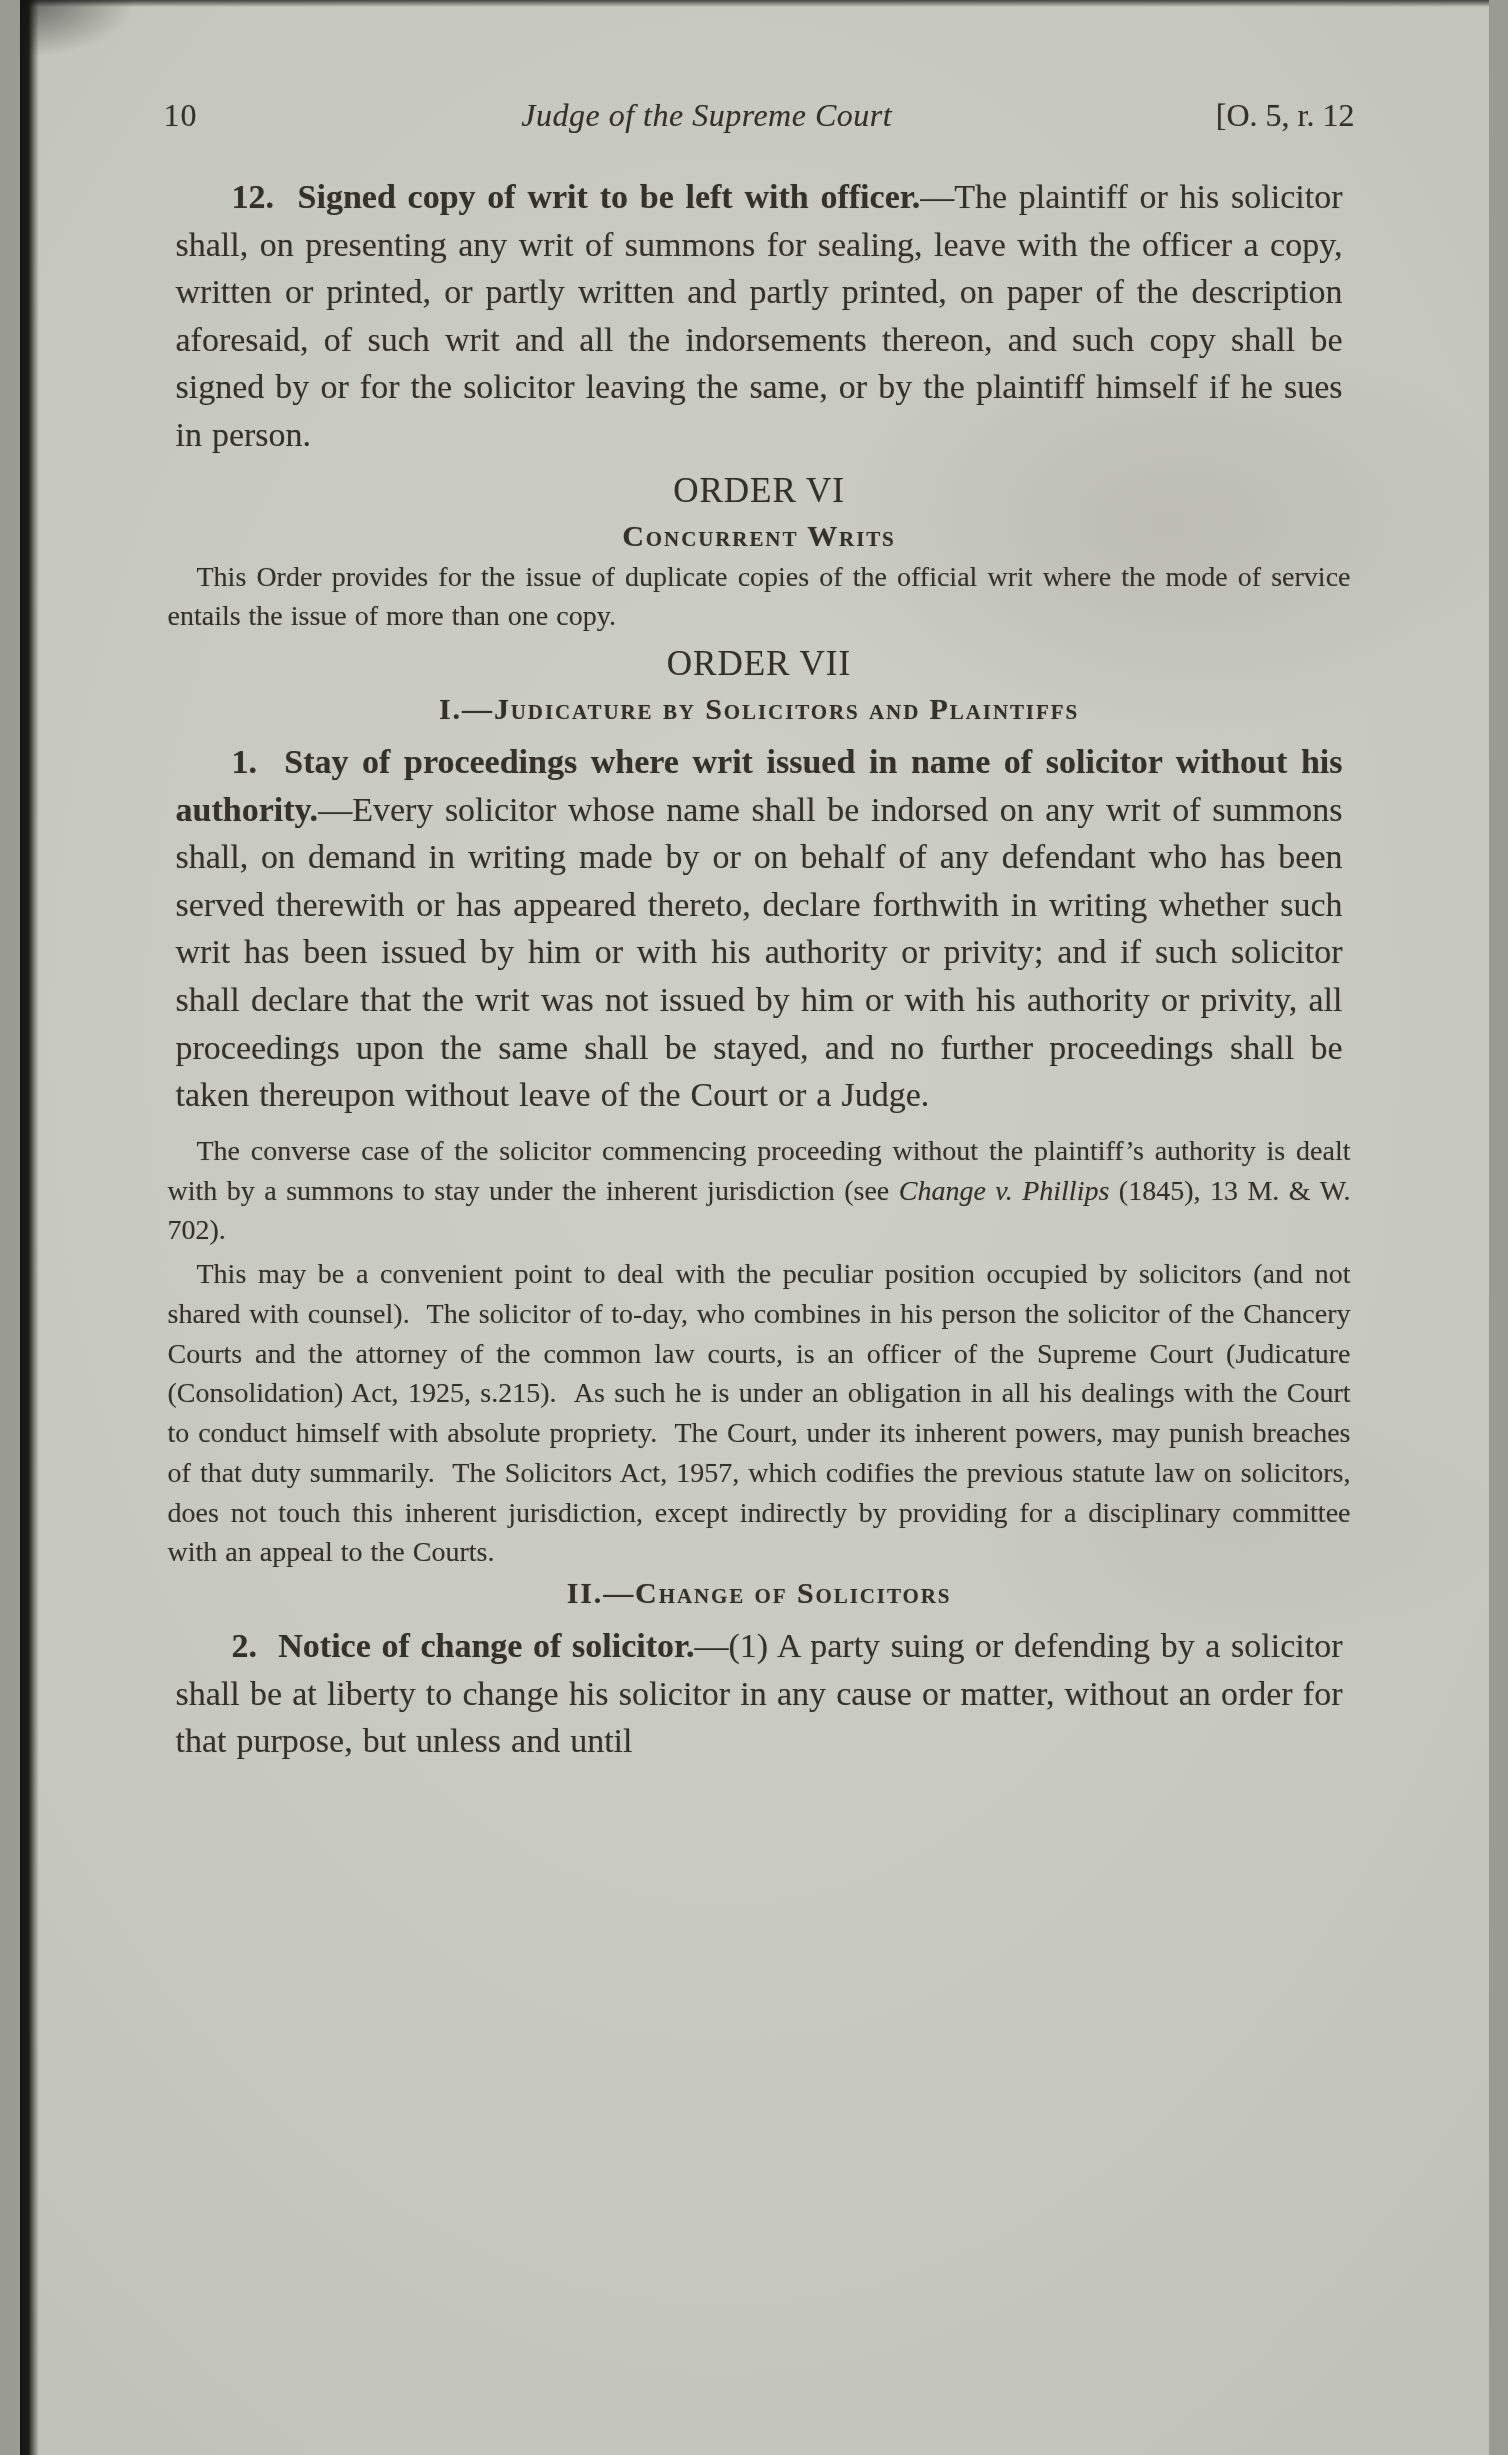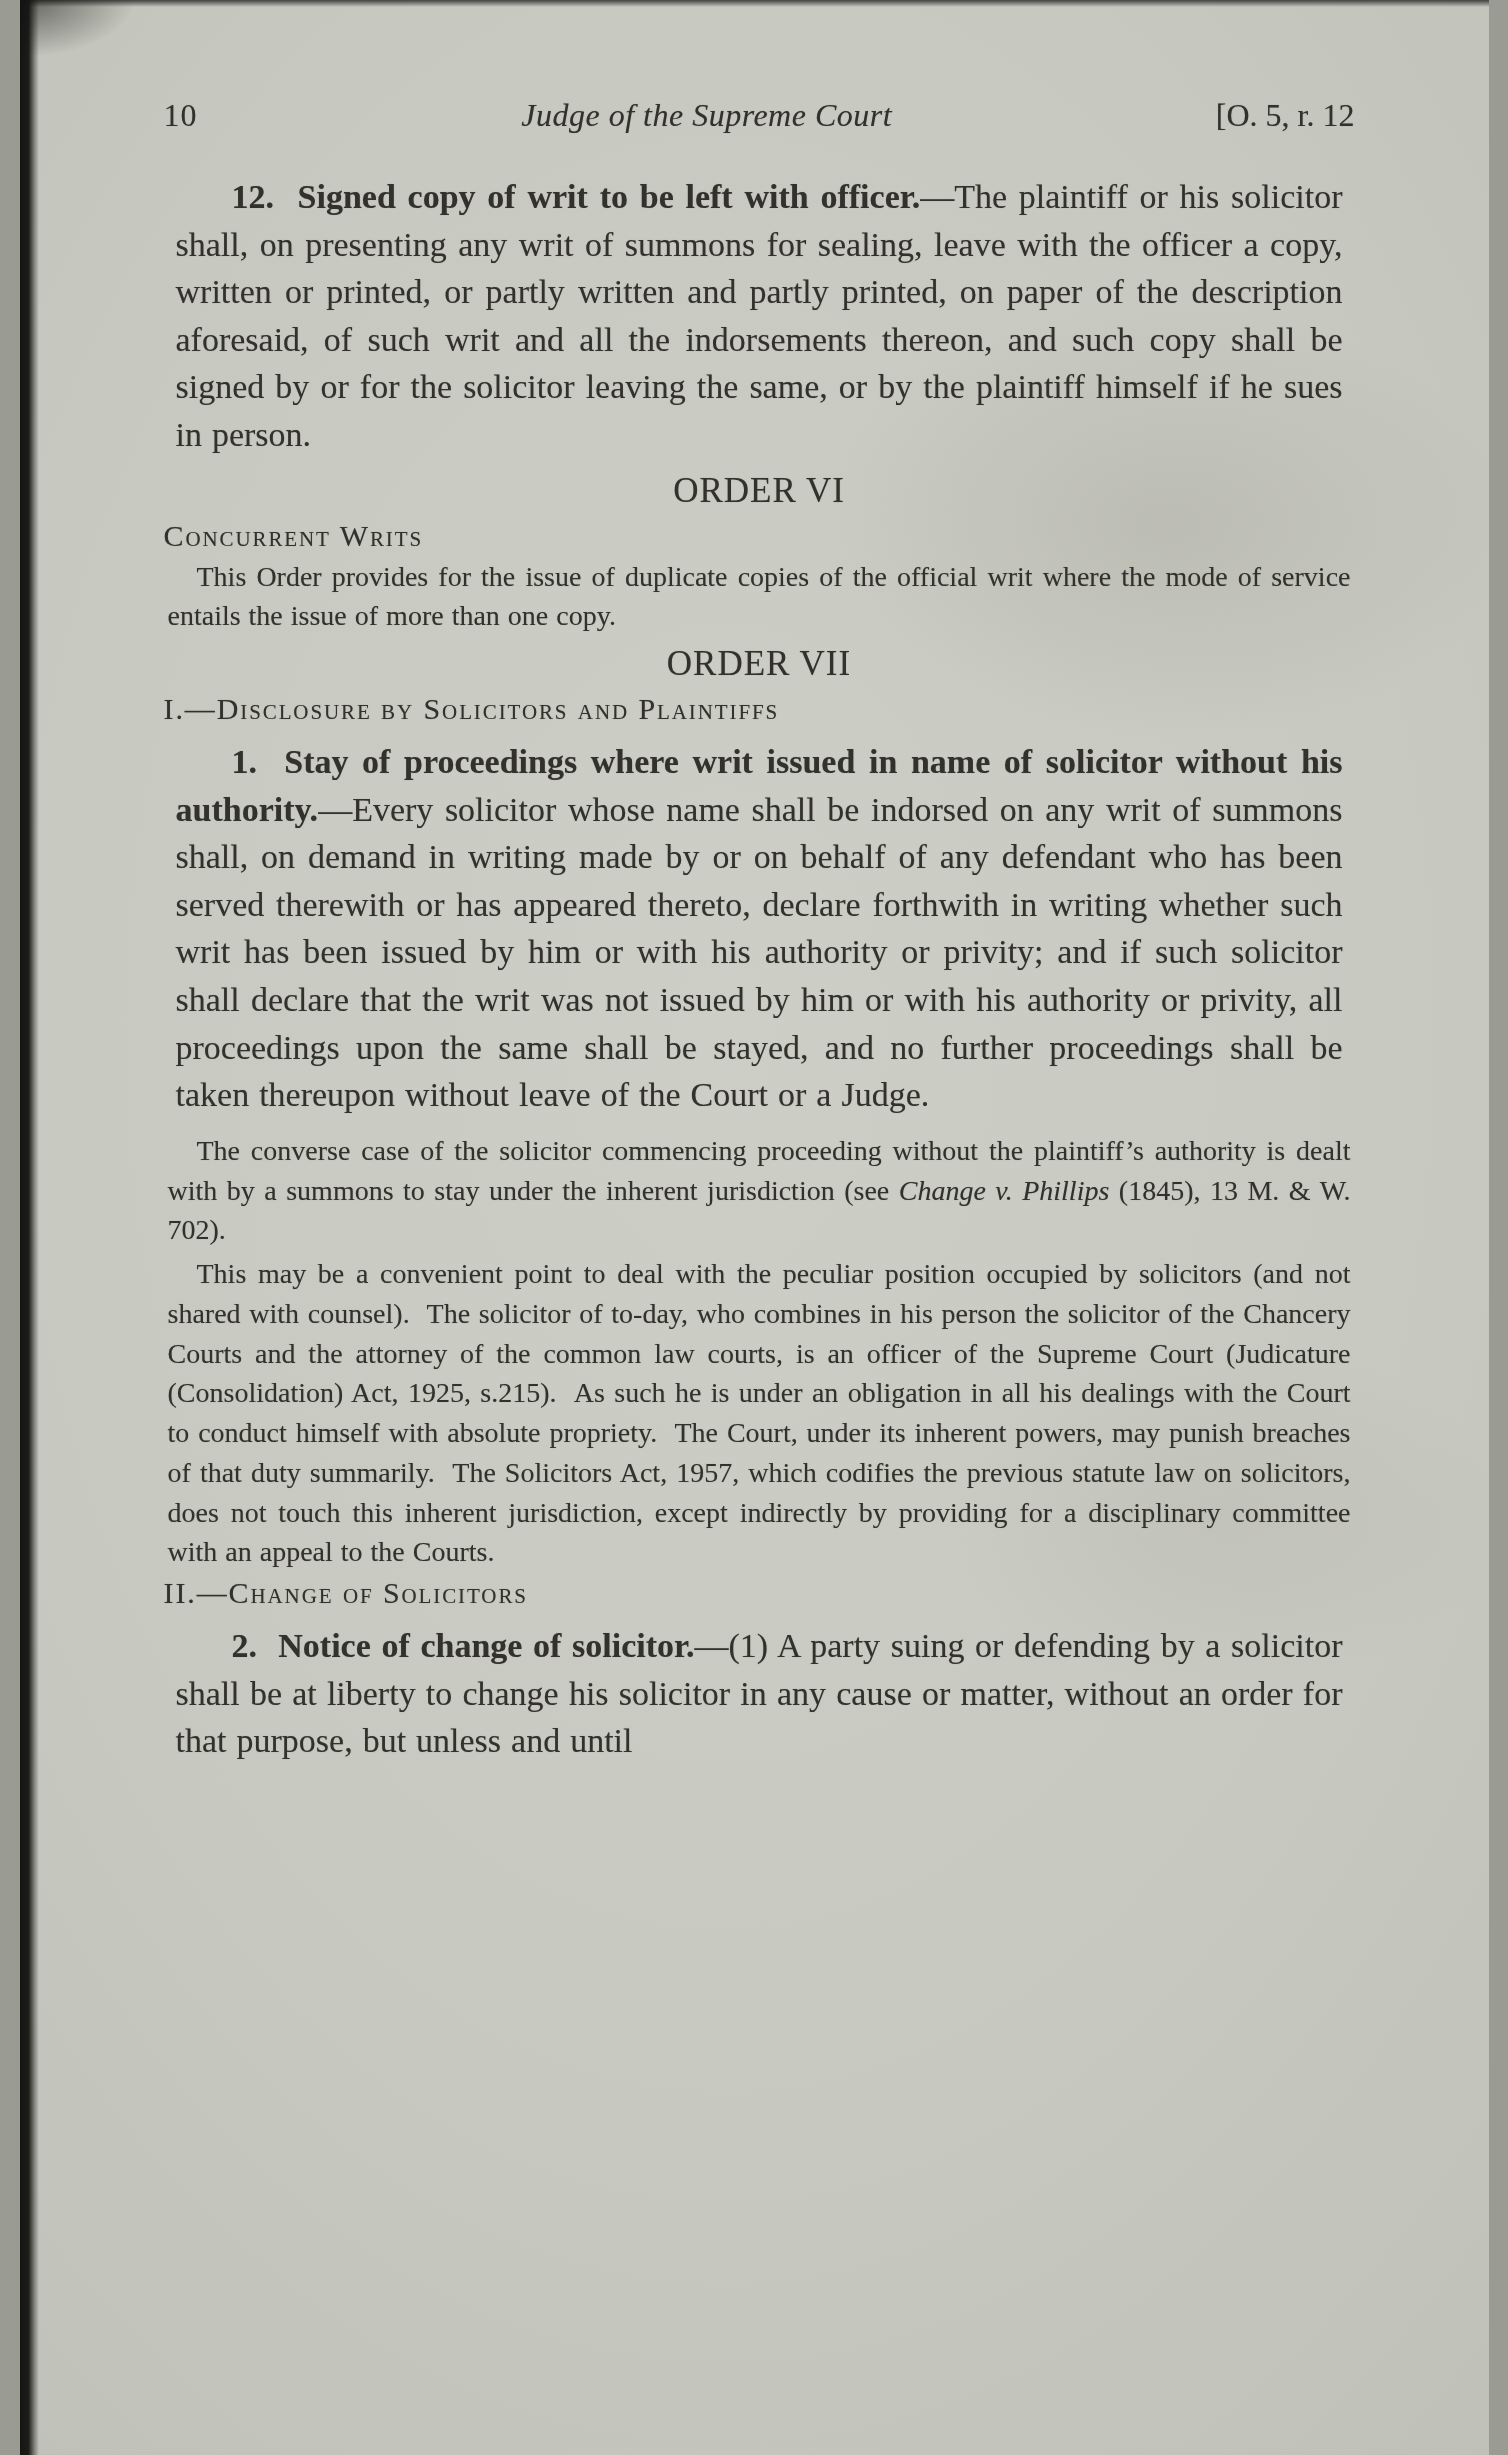--- a/index.html
+++ b/index.html
@@ -77,23 +77,24 @@
   h2.order-heading {
     font-size: 35px;
     font-weight: normal;
     text-align: center;
     letter-spacing: 1px;
     margin: 8px;
     text-shadow: 0 0 1px rgba(51,49,43,0.35);
   }
   h3.sc-heading {
     font-size: 30px;
-    font-weight: normal;
+    font-weight: bold;
     font-variant: small-caps;
     letter-spacing: 1.9px;
+    text-align: center;
     margin: 0;
     text-shadow: 0 0 1px rgba(51,49,43,0.35);
   }
   .mt-para    { margin-top: 41px; }
   .mt-order1  { margin-top: 93px; }
   .mt-order2  { margin-top: 116px; }
   .mt-sub     { margin-top: 27px; }
   .mt-note    { margin-top: 25px; }
   .mt-note2   { margin-top: 29px; }
   .mt-sect2   { margin-top: 52px; }
@@ -116,21 +117,21 @@
       <span class="citation">[O. 5, r. 12</span>
     </header>
 
     <p class="rule"><strong class="lead">12.&nbsp; Signed copy of writ to be left with officer.</strong><span>—The plaintiff or his solicitor shall, on presenting any writ of summons for sealing, leave with the officer a copy, written or printed, or partly written and partly printed, on paper of the description aforesaid, of such writ and all the indorsements thereon, and such copy shall be signed by or for the solicitor leaving the same, or by the plaintiff himself if he sues in person.</span></p>
 
     <h2 class="order-heading mt-order1">ORDER VI</h2>
     <h3 class="sc-heading mt-sub">Concurrent Writs</h3>
     <p class="note mt-note">This Order provides for the issue of duplicate copies of the official writ where the mode of service entails the issue of more than one copy.</p>
 
     <h2 class="order-heading mt-order2">ORDER VII</h2>
-    <h3 class="sc-heading mt-sub">I.—Disclosure by Solicitors and Plaintiffs</h3>
+    <h3 class="sc-heading mt-sub">I.—Judicature by Solicitors and Plaintiffs</h3>
 
     <p class="rule mt-para"><strong class="lead">1.&nbsp; Stay of proceedings where writ issued in name of solicitor without his authority.</strong><span>—Every solicitor whose name shall be indorsed on any writ of summons shall, on demand in writing made by or on behalf of any defendant who has been served therewith or has appeared thereto, declare forthwith in writing whether such writ has been issued by him or with his authority or privity; and if such solicitor shall declare that the writ was not issued by him or with his authority or privity, all proceedings upon the same shall be stayed, and no further proceedings shall be taken thereupon without leave of the Court or a Judge.</span></p>
 
     <p class="note mt-note2"><span>The converse case of the solicitor commencing proceeding without the plaintiff’s authority is dealt with by a summons to stay under the inherent jurisdiction (see </span><em class="case">Change v. Phillips</em><span> (1845), 13 M. &amp; W. 702).</span></p>
 
     <p class="note mt-note">This may be a convenient point to deal with the peculiar position occupied by solicitors (and not shared with counsel).&nbsp; The solicitor of to-day, who combines in his person the solicitor of the Chancery Courts and the attorney of the common law courts, is an officer of the Supreme Court (Judicature (Consolidation) Act, 1925, s.215).&nbsp; As such he is under an obligation in all his dealings with the Court to conduct himself with absolute propriety.&nbsp; The Court, under its inherent powers, may punish breaches of that duty summarily.&nbsp; The Solicitors Act, 1957, which codifies the previous statute law on solicitors, does not touch this inherent jurisdiction, except indirectly by providing for a disciplinary committee with an appeal to the Courts.</p>
 
     <h3 class="sc-heading mt-sect2">II.—Change of Solicitors</h3>
 
     <p class="rule mt-rule2"><strong class="lead">2.&nbsp; Notice of change of solicitor.</strong><span>—(1) A party suing or defending by a solicitor shall be at liberty to change his solicitor in any cause or matter, without an order for that purpose, but unless and until</span></p>

